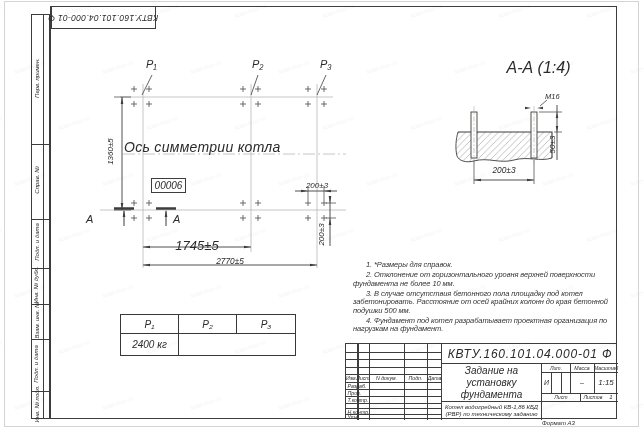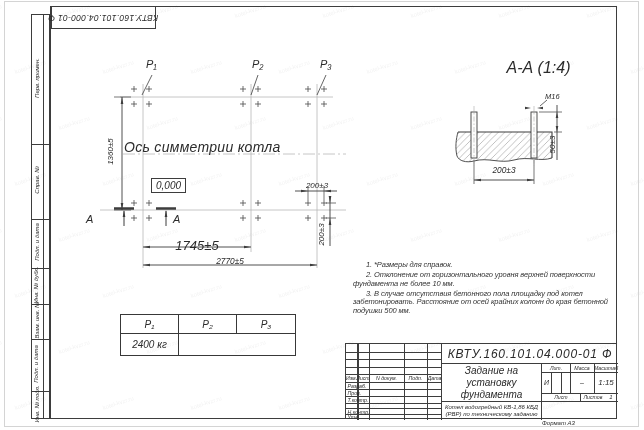--- a/index.html
+++ b/index.html
@@ -211,39 +211,40 @@
       <rect x="531" y="112" width="6" height="46" fill="#fdfdfc" stroke="#3d3d3d" stroke-width="0.9"></rect>
       <path stroke="#a8a8a8" stroke-width="0.6" stroke-dasharray="5,2,1.5,2" fill="none" d="M474,106V166 M534,106V166"></path>
     </g>
   </svg>
 
   <div class="t" style="left:146px;top:58px;font-size:11px">P₁</div>
   <div class="t" style="left:252px;top:58px;font-size:11px">P₂</div>
   <div class="t" style="left:320px;top:58px;font-size:11px">P₃</div>
   <div class="t" style="left:124px;top:139px;font-size:14px;letter-spacing:0.3px">Ось симметрии котла</div>
   <div class="zerobox">
-    <span>0,000</span>
+    <span>00006</span>
   </div>
   <div class="t ctr rot90" style="left:80px;top:147px;width:60px;font-size:8px">1360±5</div>
   <div class="t ctr" style="left:167px;top:238px;width:60px;font-size:13px">1745±5</div>
   <div class="t ctr" style="left:200px;top:256px;width:60px;font-size:8.3px">2770±5</div>
   <div class="t ctr" style="left:296px;top:181px;width:42px;font-size:8px">200±3</div>
   <div class="t ctr rot90" style="left:291px;top:230px;width:60px;font-size:8px">200±3</div>
   <div class="t" style="left:86px;top:213px;font-size:11px">А</div>
   <div class="t" style="left:173px;top:213px;font-size:11px">А</div>
 
   <div class="t ctr" style="left:486px;top:59px;width:105px;font-size:16px">А-А (1:4)</div>
   <div class="t" style="left:545px;top:92px;font-size:7.5px">М16</div>
   <div class="t ctr rot90" style="left:522px;top:140px;width:60px;font-size:8px">50±3</div>
   <div class="t ctr" style="left:474px;top:165px;width:60px;font-size:8.3px">200±3</div>
 
   <div class="notes">
     <p>1. *Размеры для справок.</p>
     <p>2. Отклонение от горизонтального уровня верхней поверхности фундамента не более 10 мм.</p>
     <p>3. В случае отсутствия бетонного пола площадку под котел забетонировать. Расстояние от осей крайних колонн до края бетонной подушки 500 мм.</p>
+    <p>4. Фундамент под котел разрабатывает проектная организация по нагрузкам на фундамент.</p>
   </div>
 
   <div class="ptable">
     <div>P₁</div>
     <div>P₂</div>
     <div>P₃</div>
     <div>2400 кг</div>
   </div>
 
   <div class="tb">

